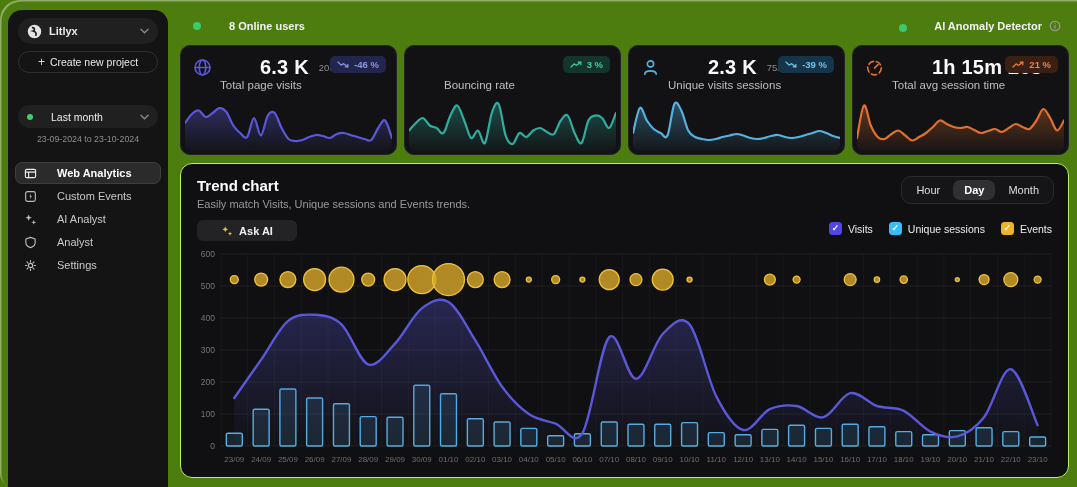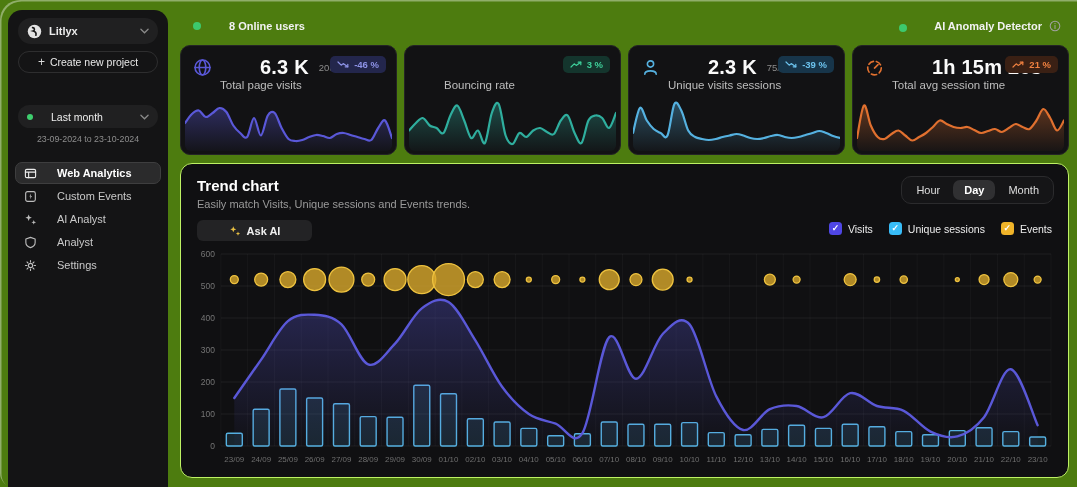--- a/index.html
+++ b/index.html
@@ -62,21 +62,21 @@
 
   
   .trend-panel { position:absolute; left:180px; top:163px; width:889px; height:315px;
                  background:#101012; border:1px solid #bef264; border-radius:12px; }
   .trend-title { position:absolute; left:16px; top:13px; font-size:15px; font-weight:700; color:#ffffff; }
   .trend-sub { position:absolute; left:16px; top:34px; font-size:11px; color:#9a9a9a;text-align:center; }
   .tabs { position:absolute; right:14px; top:12px; background:#151517; border:1px solid #2b2b2d;
           border-radius:10px; padding:3px; display:flex; gap:2px; }
   .tab { padding:4px 11px; font-size:11px; color:#dedede; border-radius:7px; cursor:pointer; }
   .tab.active { background:#303032; color:#ffffff; font-weight:700; }
-  .ask-ai { position:absolute; left:16px; top:56px; width:115px; height:21px; background:#232325;
+  .ask-ai { position:absolute; left:16px; top:56px; width:100px; height:21px; background:#232325;
             border-radius:6px; display:flex; align-items:center; justify-content:center; gap:6px;
             font-size:11px; font-weight:600; color:#f0f0f0; cursor:pointer; }
   .spark-ic { width:12px; height:12px; display:flex; color:#e9c043; }
   .legend { position:absolute; right:16px; top:58px; display:flex; gap:16px; align-items:center; }
   .legend-item { display:flex; gap:6px; align-items:center; font-size:10.5px; color:#ececec; cursor:pointer; }
   .cbx { width:13px; height:13px; border-radius:3.5px; color:#fff; font-size:9px; line-height:1;
          display:flex; align-items:center; justify-content:center; font-weight:700; }
   .chart-wrap { position:absolute; left:14px; right:14px; top:86px; height:222px; }
   .chart-wrap svg { display:block; }
 </style>

